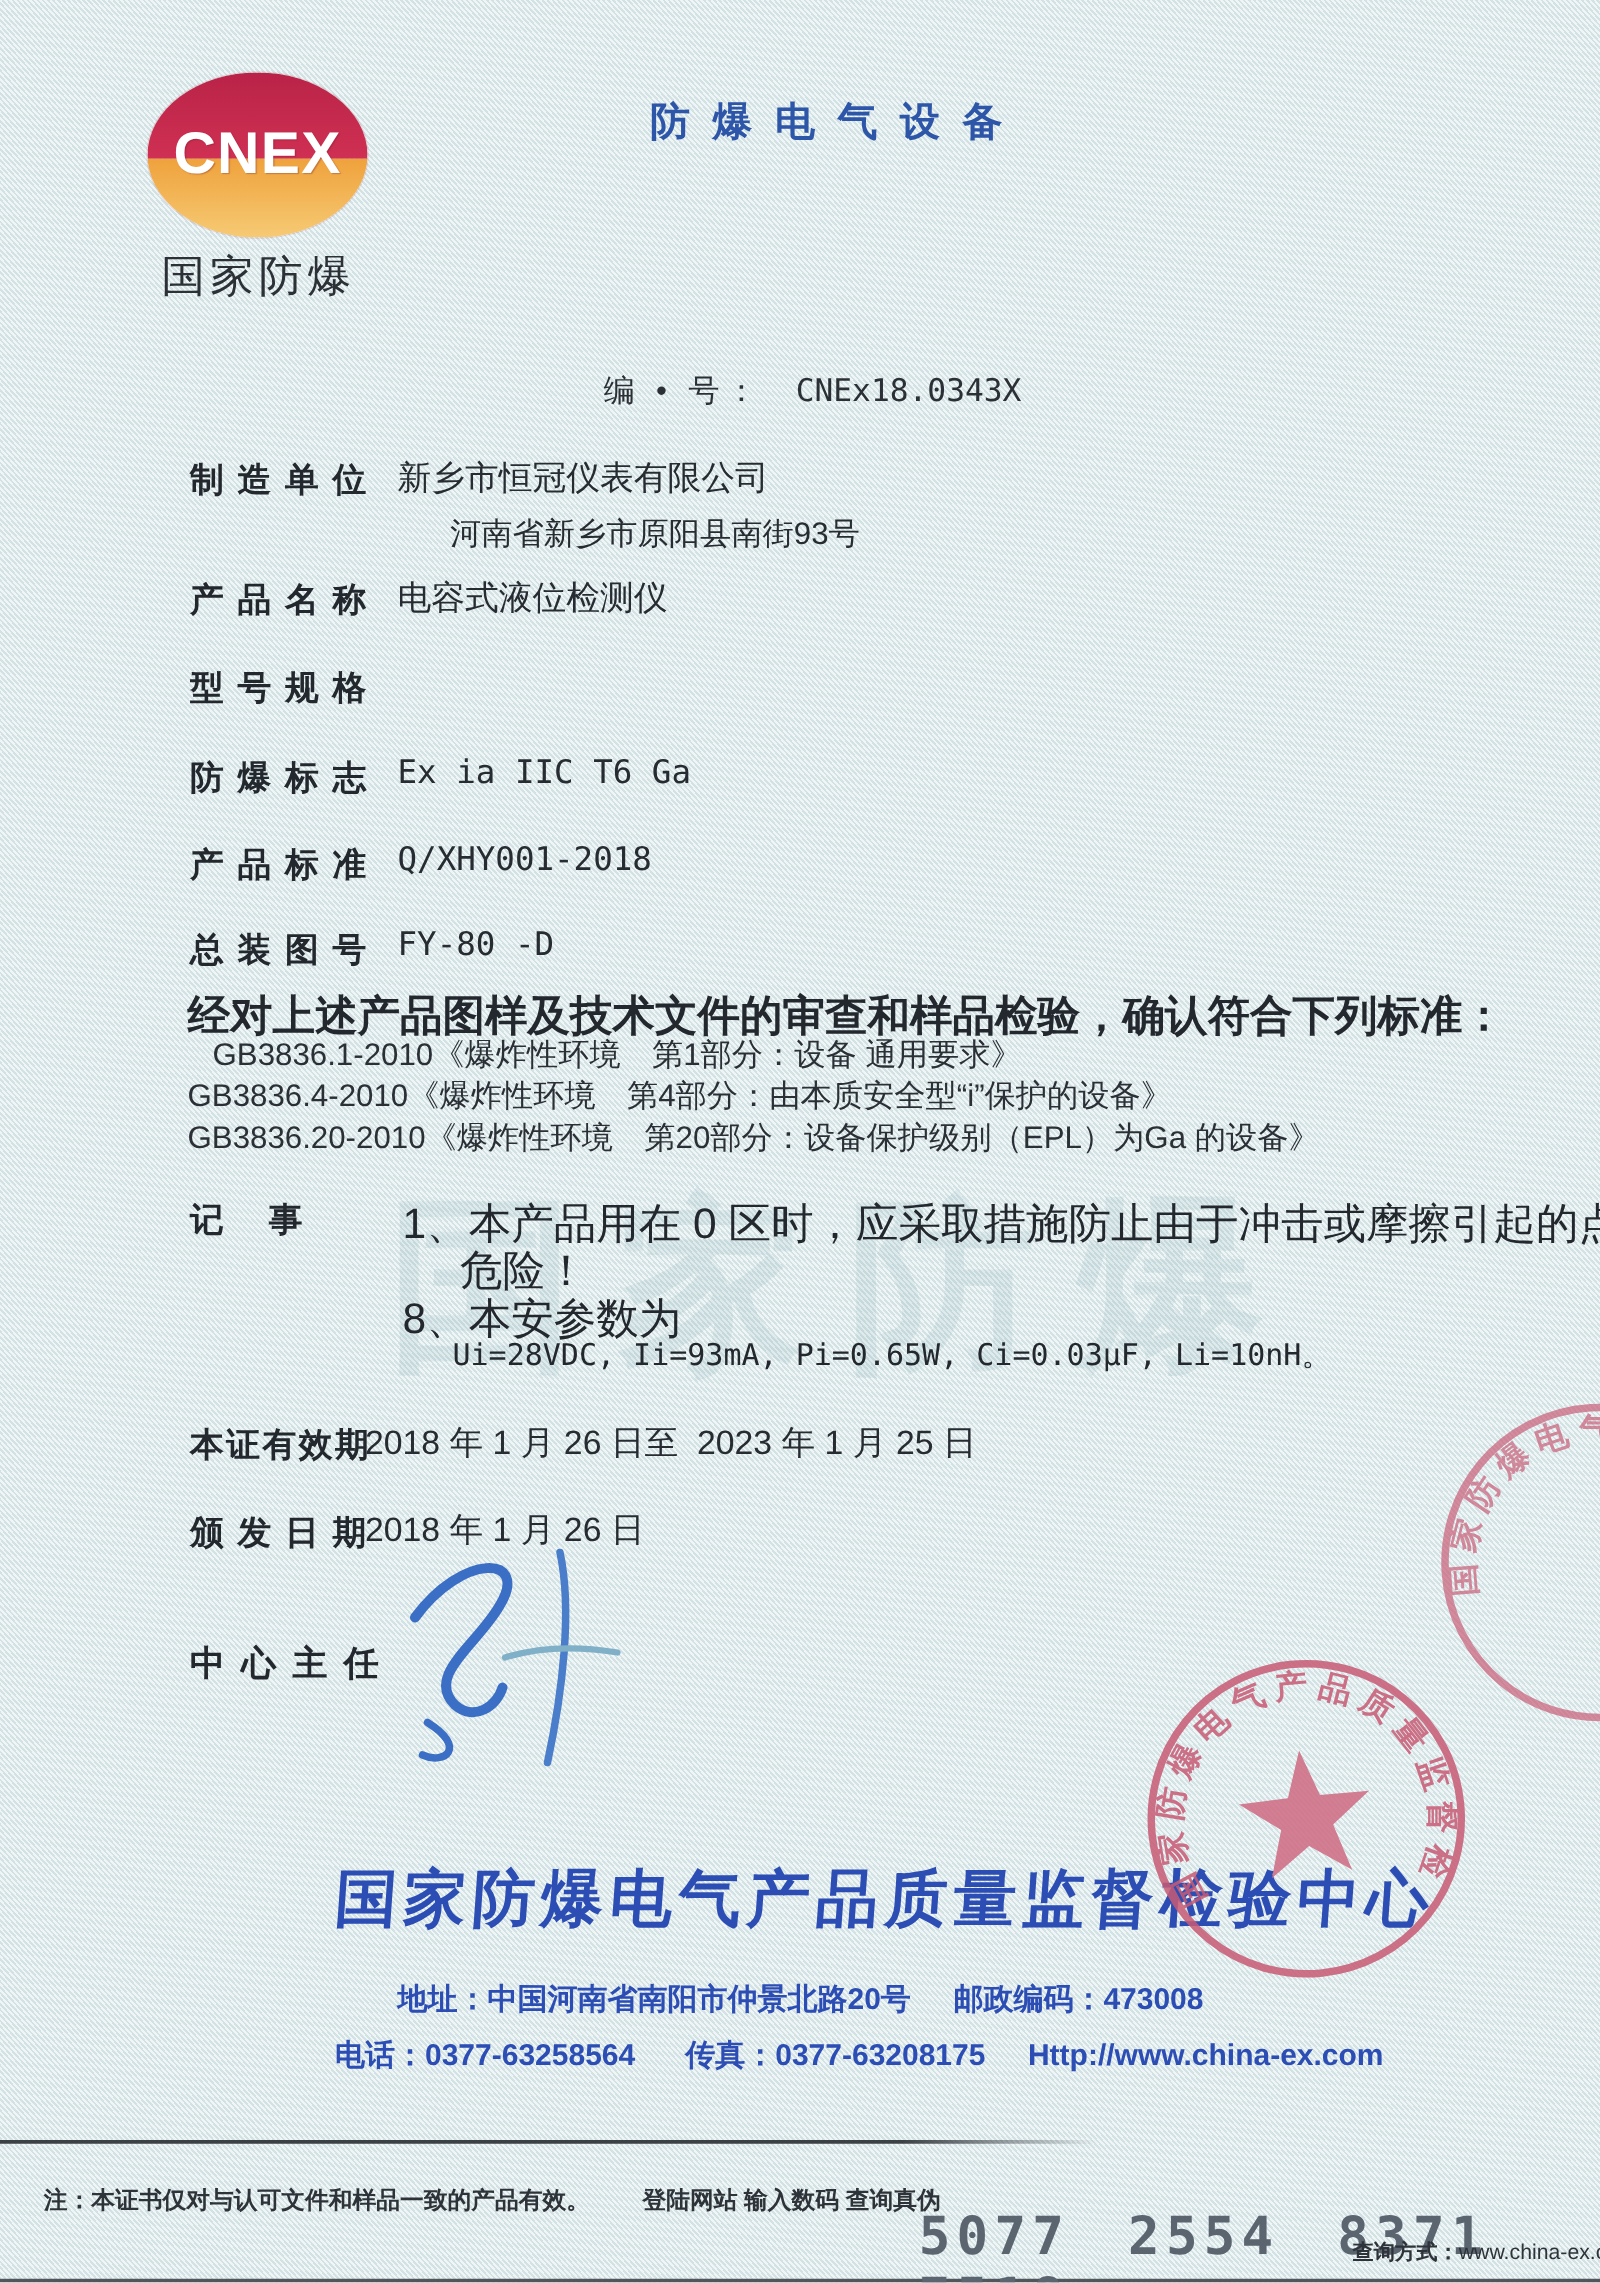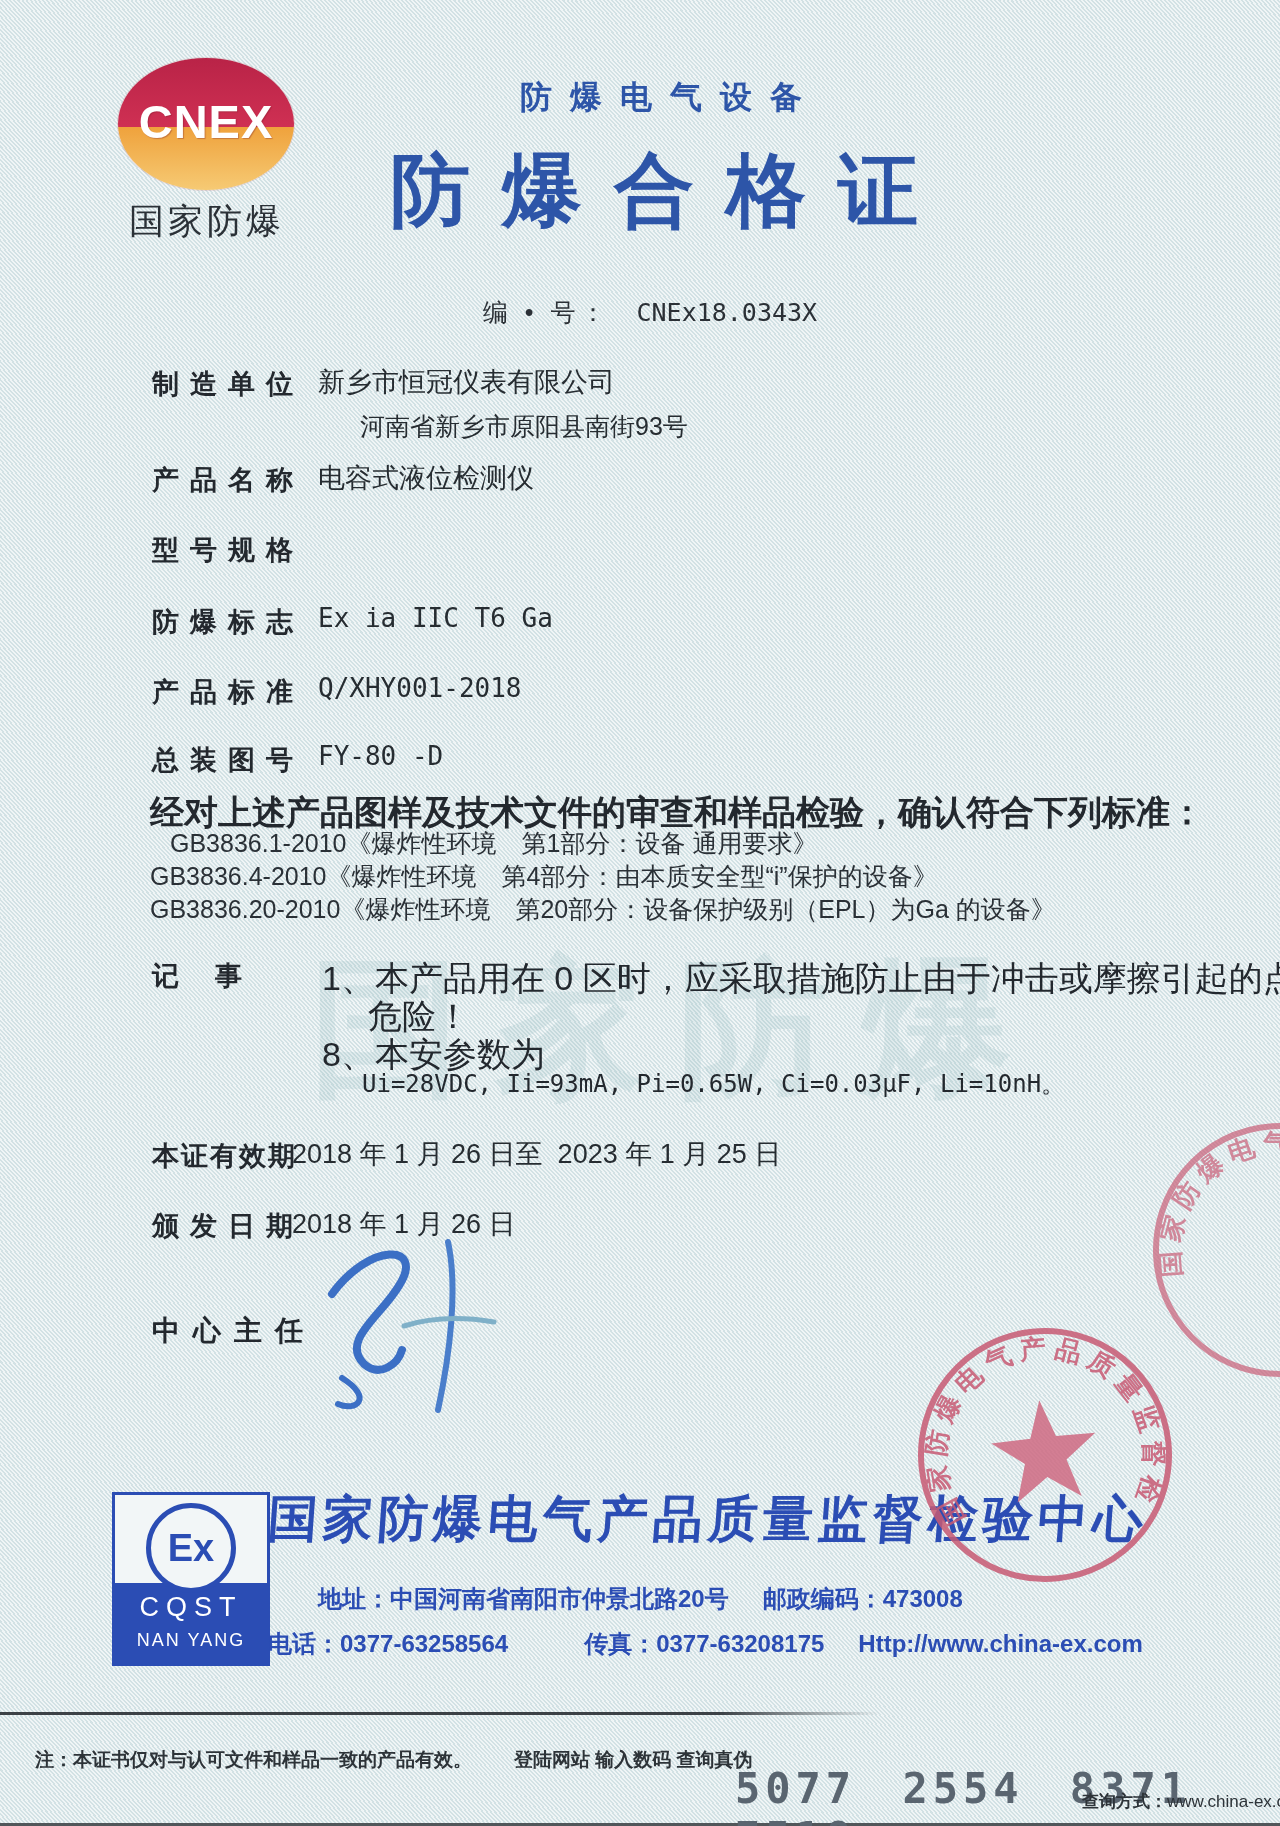--- a/index.html
+++ b/index.html
@@ -88,21 +88,20 @@
   <div class="watermark">国家防爆</div>
 
   <div class="cnex-oval">
     <div class="oval-top"></div>
     <div class="oval-bottom"></div>
     <div class="oval-text">CNEX</div>
   </div>
   <div class="logo-caption">国家防爆</div>
 
   <div class="doc-type">防爆电气设备</div>
-  <div class="doc-title">防爆合格证</div>
   <div class="cert-number">
     <span class="lbl">编 • 号：</span><span class="num">CNEx18.0343X</span>
   </div>
 
   <span class="f-label" style="top:366px;">制造单位</span>
   <span class="f-val" style="top:364px;">新乡市恒冠仪表有限公司</span>
   <span class="f-val small" style="top:410px;">河南省新乡市原阳县南街93号</span>
 
   <span class="f-label" style="top:462px;">产品名称</span>
   <span class="f-val" style="top:460px;">电容式液位检测仪</span>
@@ -156,33 +155,27 @@
   <svg class="stamp stamp2" style="left:1120px;top:1090px;transform:rotate(18deg);" width="320" height="320" viewBox="0 0 320 320">
     <defs>
       <path id="ring2" d="M 75 215 A 100 100 0 1 1 245 215"></path>
     </defs>
     <circle cx="160" cy="160" r="124" fill="none" stroke="#c85a74" stroke-width="6"></circle>
     <text font-size="26" font-weight="bold" fill="#c85a74" letter-spacing="7" font-family="Liberation Sans, sans-serif">
       <textPath href="#ring2">国家防爆电气产品质量监督检验中心</textPath>
     </text>
   </svg>
 
-  <div class="ex-box">
-    <div class="blue-part"></div>
-    <div class="circle">Ex</div>
-    <div class="cqst">CQST</div>
-    <div class="nanyang">NAN YANG</div>
-  </div>
   <div class="inst-name">国家防爆电气产品质量监督检验中心</div>
 
   <div class="contact" style="left:318px;top:1583px;">
     <span>地址：</span><span>中国河南省南阳市仲景北路20号</span><span style="margin-left:34px;">邮政编码：</span><span>473008</span>
   </div>
   <div class="contact" style="left:268px;top:1628px;">
-    <span>电话：</span><span>0377-63258564</span><span style="margin-left:40px;padding-left:36px;">传真：</span><span>0377-63208175</span><span style="margin-left:34px;">Http://www.china-ex.com</span>
+    <span>电话：</span><span>0377-63258564</span><span style="margin-left:40px;">传真：</span><span>0377-63208175</span><span style="margin-left:34px;">Http://www.china-ex.com</span>
   </div>
 
   <div class="divider"></div>
   <div class="foot-note">
     <span>注：本证书仅对与认可文件和样品一致的产品有效。</span><span class="verify">登陆网站 输入数码 查询真伪</span>
   </div>
   <div class="foot-code">5077 2554 8371 7518</div>
   <div class="foot-query">
     <span class="q-label">查询方式：</span><span>www.china-ex.com</span>
   </div>

